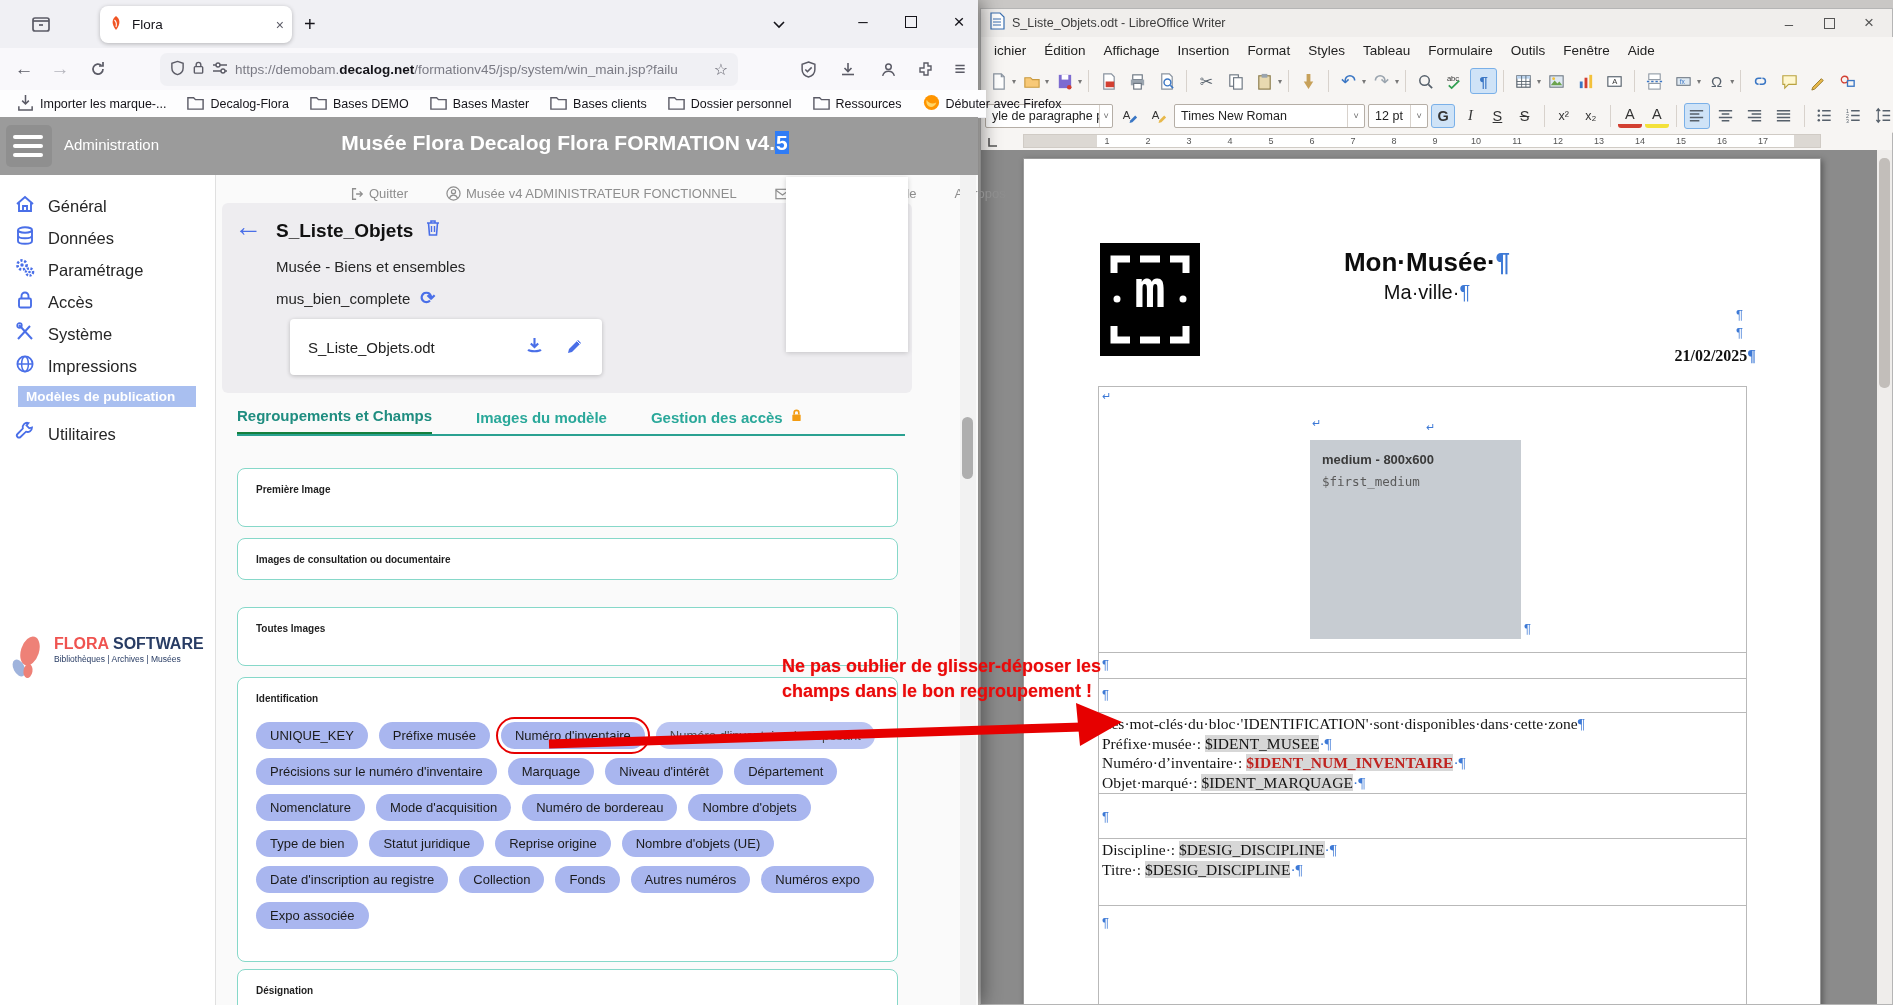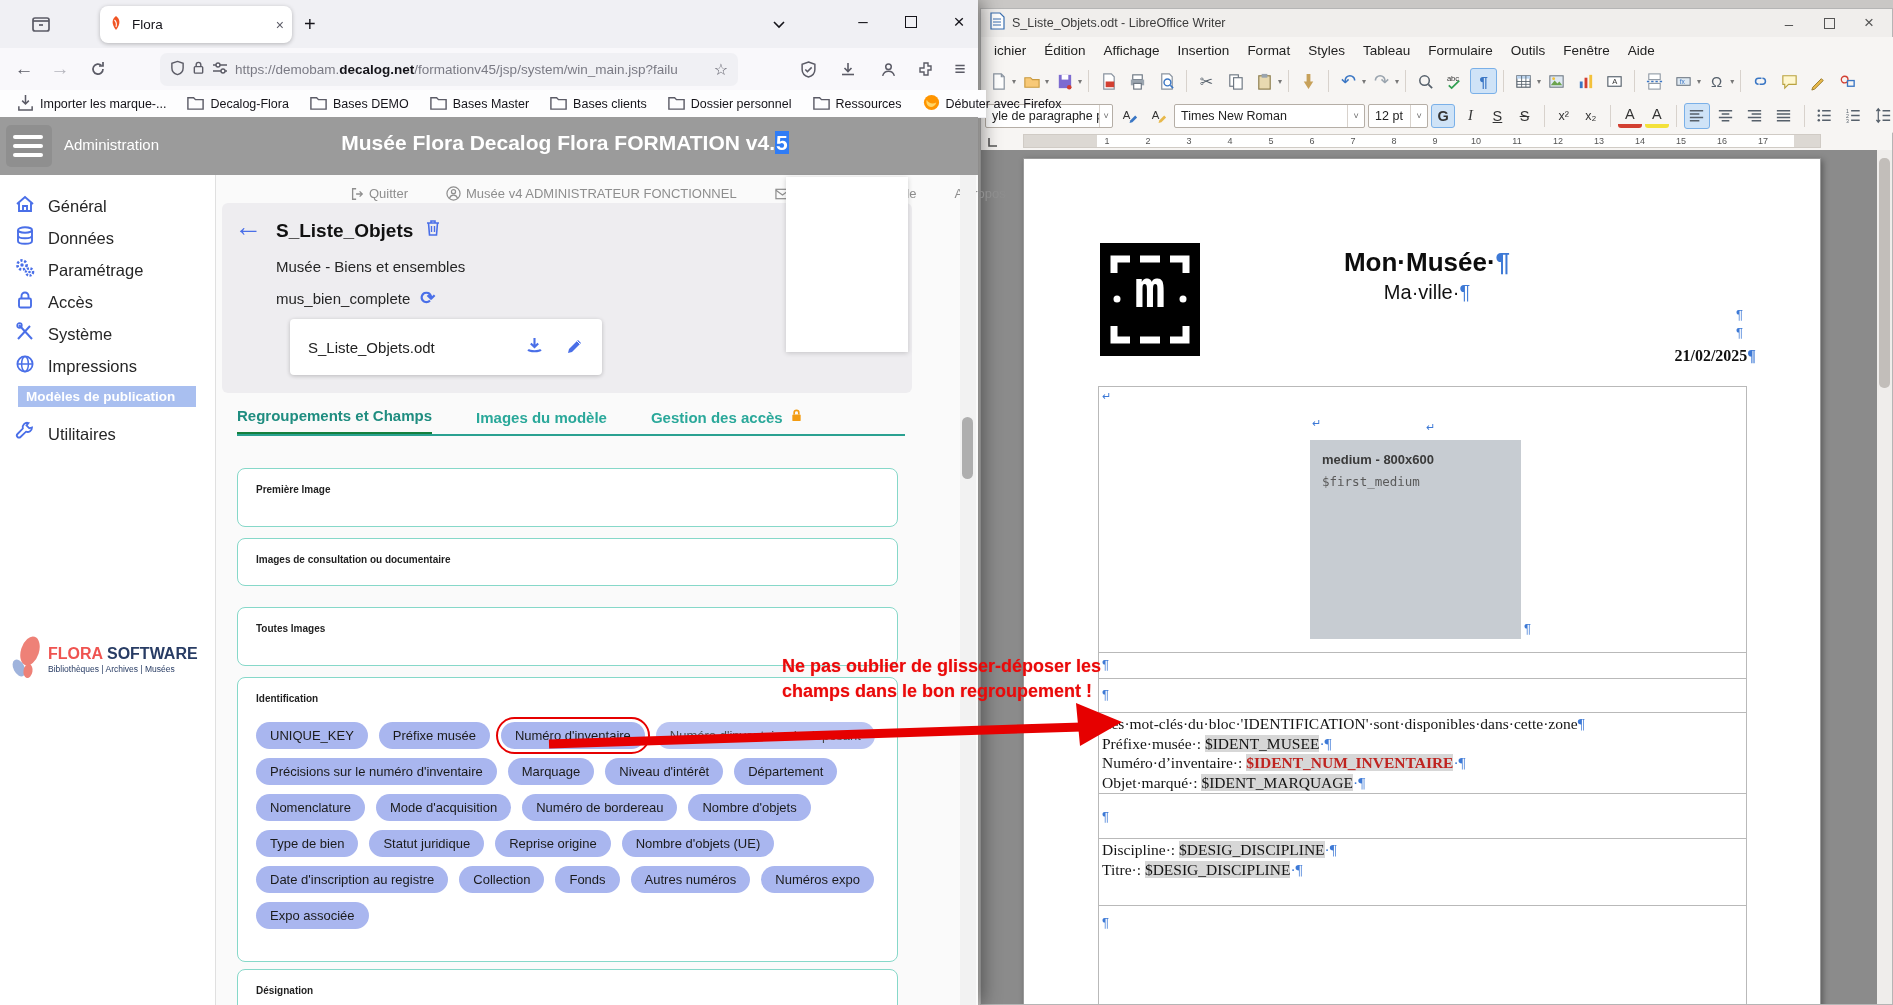--- a/index.html
+++ b/index.html
@@ -261,21 +261,21 @@
           <i></i>
           <i></i>
           <i></i>
         </span>
       <span class="adminlbl">Administration</span>
       <span class="flora-title"><span>Musée Flora Decalog Flora FORMATION v4.</span><span class="sel">5</span></span>
     </div>
 
     <div class="flora-side" id="flora-side">
       <div class="flora-logo">
-        <div style="display:flex;align-items:center;">
+        <div style="display:flex;align-items:flex-start;gap:6px;">
           <span><svg width="40" height="44" viewBox="0 0 40 44">
                 <ellipse cx="22" cy="16" rx="9" ry="15" fill="#ee8177" transform="rotate(18 22 16)"></ellipse>
                 <ellipse cx="11" cy="33" rx="5.5" ry="9" fill="#9fb3dc" transform="rotate(-28 11 33)"></ellipse>
                 <ellipse cx="20" cy="36" rx="4.5" ry="7" fill="#ee8177" transform="rotate(10 20 36)"></ellipse>
               </svg></span>
           <div>
             <div class="flogo-txt"><span style="color:#ef5350;">FLORA</span><span style="color:#283c64;"> SOFTWARE</span></div>
             <div class="flogo-sub">Bibliothèques | Archives | Musées</div>
           </div>
         </div>
@@ -403,21 +403,21 @@
                 <rect x="2.5" y="7" width="9" height="7" rx="1" fill="#f39c12"></rect>
                 <path d="M4.5 7V5a2.5 2.5 0 015 0v2" fill="none" stroke="#f39c12" stroke-width="1.8"></path>
               </svg></span>
           </span>
       </div>
       <div class="tealline"></div>
 
       <div class="gbox" style="top:293px;height:59px;">
           <span class="glabel">Première Image</span>
         </div>
-      <div class="gbox" style="top:363px;height:48px;">
+      <div class="gbox" style="top:363px;height:42px;">
           <span class="glabel">Images de consultation ou documentaire</span>
         </div>
       <div class="gbox" style="top:432px;height:59px;">
           <span class="glabel">Toutes Images</span>
         </div>
       <div class="gbox" style="top:502px;height:285px;">
         <span class="glabel">Identification</span>
         <div class="chiprows" id="chiprows">
             <div class="crow">
               <span class="chip">UNIQUE_KEY</span>

